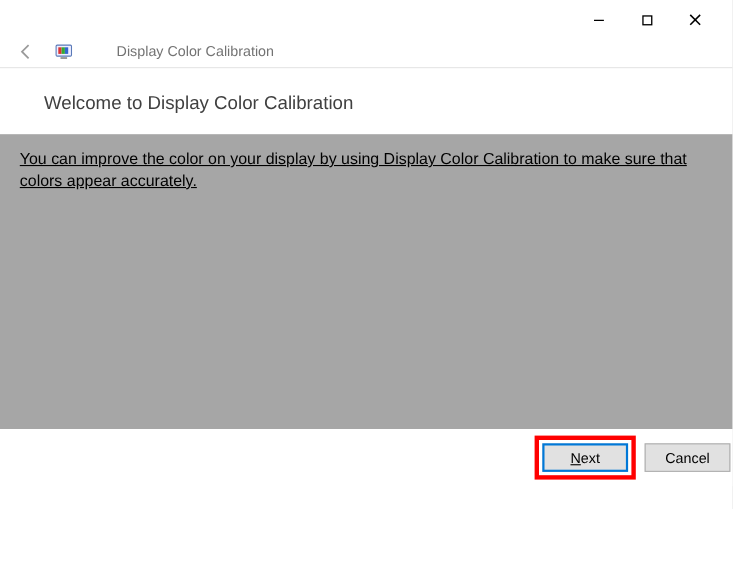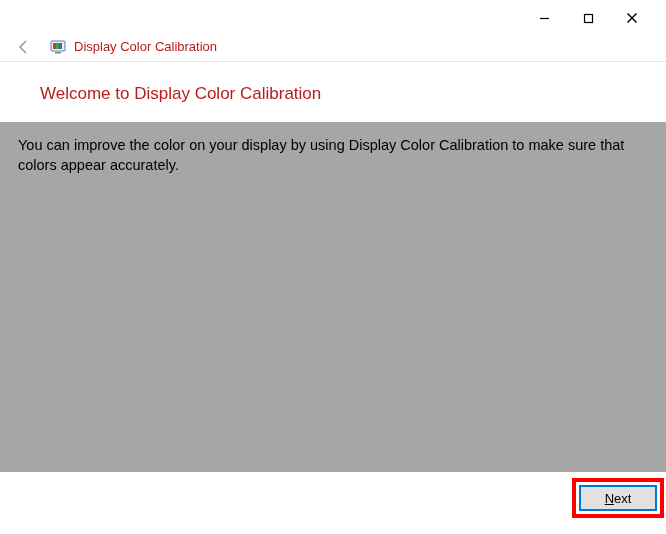--- a/index.html
+++ b/index.html
@@ -45,41 +45,43 @@
     font-size: 16px;
   }
   .app-icon {
     width: 16px; height: 16px;
     position: relative;
     display: inline-block;
   }
   .app-icon svg { display:block; }
   .app-title {
     font-size: 13px;
-    color: #b91c1c;
+    color: #737373;
+    margin-left: 32px;
   }
   .brand-row {
     display:flex; align-items:center; gap:8px;
   }
   .headline-area {
     padding: 22px 0 18px 40px;
   }
   .headline {
     font-size: 17px;
-    color: #b91c1c;
+    color: #404040;
     font-weight: 400;
   }
   .content-area {
     background: #a6a6a6;
     width: 100%;
-    height: 350px;
+    height: 268px;
     padding: 14px 18px 0 18px;
     color: #000;
     font-size: 14.5px;
     line-height: 1.35;
+    text-decoration: underline;
   }
   .content-area p { margin-bottom: 18px; max-width: 630px; }
   .help-link {
     color: #0a2fd0;
     text-decoration: underline;
     cursor: pointer;
     display: inline-block;
   }
   .footer {
     height: 52px;
@@ -165,13 +167,14 @@
   <p>You can improve the color on your display by using Display Color Calibration to make sure that colors appear accurately.</p>
 </div>
 
 <div class="footer">
   <div class="highlight-red">
     <div class="btn btn-primary">
       <span style="text-decoration:underline">N</span>
         <span>ext</span>
     </div>
   </div>
+  <div class="btn">Cancel</div>
 </div>
 
 </body></html>

